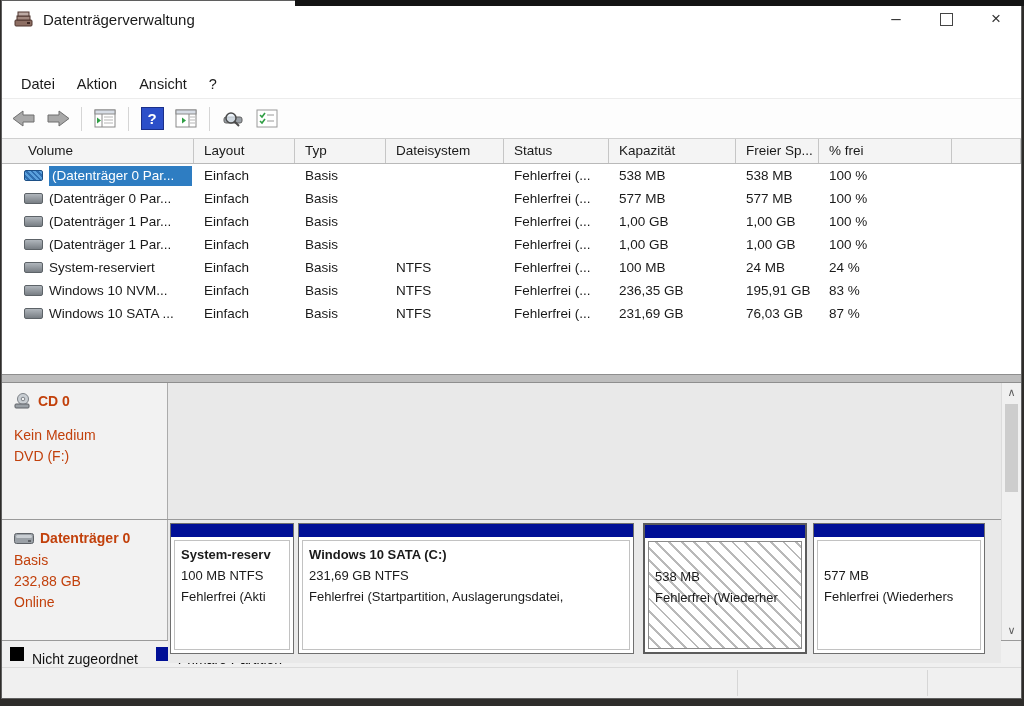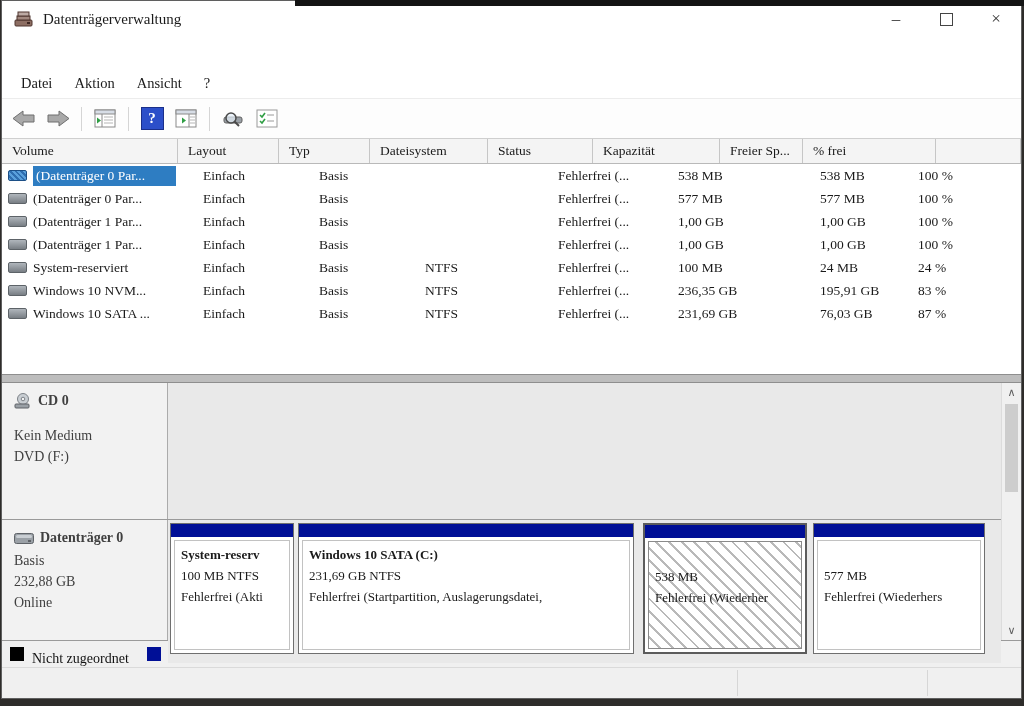--- a/index.html
+++ b/index.html
@@ -1,20 +1,20 @@
 <!DOCTYPE html>
 <html><head>
 <meta charset="utf-8">
 <style>
   html,body{margin:0;padding:0;}
   body{font-family:"Liberation Sans", sans-serif; background:#2b2b2b;}
   .screen{position:relative;width:1024px;height:706px;background:#2e2c2a;overflow:hidden;}
   .top-artifact{position:absolute;left:295px;top:0;width:729px;height:6px;background:#141414;z-index:30;}
   .window{position:absolute;left:1px;top:0;width:1021px;height:699px;background:#ffffff;
-          border:1px solid #5f5f5f;box-sizing:border-box;display:flex;flex-direction:column;font-family:Liberation Serif, serif;}
+          border:1px solid #5f5f5f;box-sizing:border-box;display:flex;flex-direction:column;}
 
   
   .titlebar{height:36px;display:flex;align-items:center;background:#fff;flex:none;}
   .title-icon{margin:0 10px 0 12px;flex:none;}
   .title-text{font-size:15px;color:#1a1a1a;}
   .win-controls{margin-left:auto;display:flex;height:100%;}
   .win-btn{width:50px;display:flex;align-items:center;justify-content:center;font-size:17px;color:#333;}
   .max-box{width:11px;height:11px;border:1.5px solid #444;}
 
   
@@ -25,44 +25,44 @@
   
   .toolbar{height:39px;display:flex;align-items:center;background:#fdfdfd;
            border-bottom:1px solid #cfcfcf;padding-left:8px;gap:6px;flex:none;}
   .tb-btn{display:flex;align-items:center;justify-content:center;width:28px;height:28px;}
   .tb-sep{width:1px;height:24px;background:#d5d5d5;margin:0 3px;flex:none;}
   .help-chip{width:21px;height:21px;background:#2c4fc9;color:#fff;font-weight:bold;font-size:15px;
              display:flex;align-items:center;justify-content:center;border:1px solid #1a2f8a;}
 
   
   .listpane{height:235px;background:#fff;flex:none;overflow:hidden;font-size:13.5px;color:#1a1a1a;}
-  .vgrid{display:grid;grid-template-columns:176px 101px 91px 118px 105px 127px 83px 133px 1fr;align-items:center;}
+  .vgrid{display:grid;grid-template-columns:176px 101px 91px 118px 105px 127px 83px 133px 1fr;align-items:center;padding-left:16px;}
   .vheader{height:24px;background:#f4f4f4;border-bottom:1px solid #b9b9b9;}
   .vheader .hcell{height:24px;line-height:24px;padding-left:10px;border-right:1px solid #c6c6c6;
                   overflow:hidden;white-space:nowrap;}
-  .vrow{height:23px;gap:15px;}
+  .vrow{height:23px;}
   .vrow .cell{padding-left:10px;white-space:nowrap;overflow:hidden;height:23px;line-height:23px;}
   .volcell{display:flex;align-items:center;padding-left:6px !important;}
   .vol-icon{flex:none;width:17px;height:9px;border-radius:2px;margin-right:6px;
             background:linear-gradient(#b0b6bc,#787e84);border:1px solid #5d6368;}
   .vol-icon.sel{background:repeating-linear-gradient(45deg,#5aa0dc 0 2px,#2f6eb0 2px 4px);border-color:#1c4f86;}
   .vol-text{flex:1;margin-right:2px;white-space:nowrap;overflow:hidden;line-height:20px;}
   .vol-text.sel{background:#2e7dc2;color:#fff;padding-left:3px;}
 
   
   .splitter{height:7px;background:#bdbdbd;border-top:1px solid #8e8e8e;border-bottom:1px solid #8e8e8e;flex:none;}
 
   
   .graphpane{flex:1;display:flex;min-height:0;background:#eaeaea;}
   .graph-main{flex:1;display:flex;flex-direction:column;min-width:0;}
   .grow{display:flex;border-bottom:1px solid #9a9a9a;background:#e9e9e9;}
   .grow.cd{height:136px;flex:none;}
   .grow.disk{height:143px;flex:none;justify-content:space-between;}
   .rowlabel{width:166px;flex:none;background:#f2f2f2;border-right:1px solid #ababab;
-            padding:10px 0 0 12px;box-sizing:border-box;font-size:14px;color:#404040;}
+            padding:10px 0 0 12px;box-sizing:border-box;font-size:14px;color:#c2410c;}
   .rl-title{display:flex;align-items:center;gap:6px;font-weight:bold;margin-bottom:4px;}
   .rl-line{line-height:21px;}
   .rl-gap{margin-top:16px;}
   .rowgraph{flex:1;position:relative;background:#e9e9e9;min-width:0;}
 
   .pblock{position:absolute;top:3px;height:131px;box-sizing:border-box;border:1px solid #6f6f6f;
           background:#fff;display:flex;flex-direction:column;}
   .pblock.selected{border:2px solid #5c5c5c;}
   .pband{height:13px;flex:none;}
   .pinner{flex:1;margin:3px;border:1px solid #c2c2c2;padding:3px 6px;overflow:hidden;

